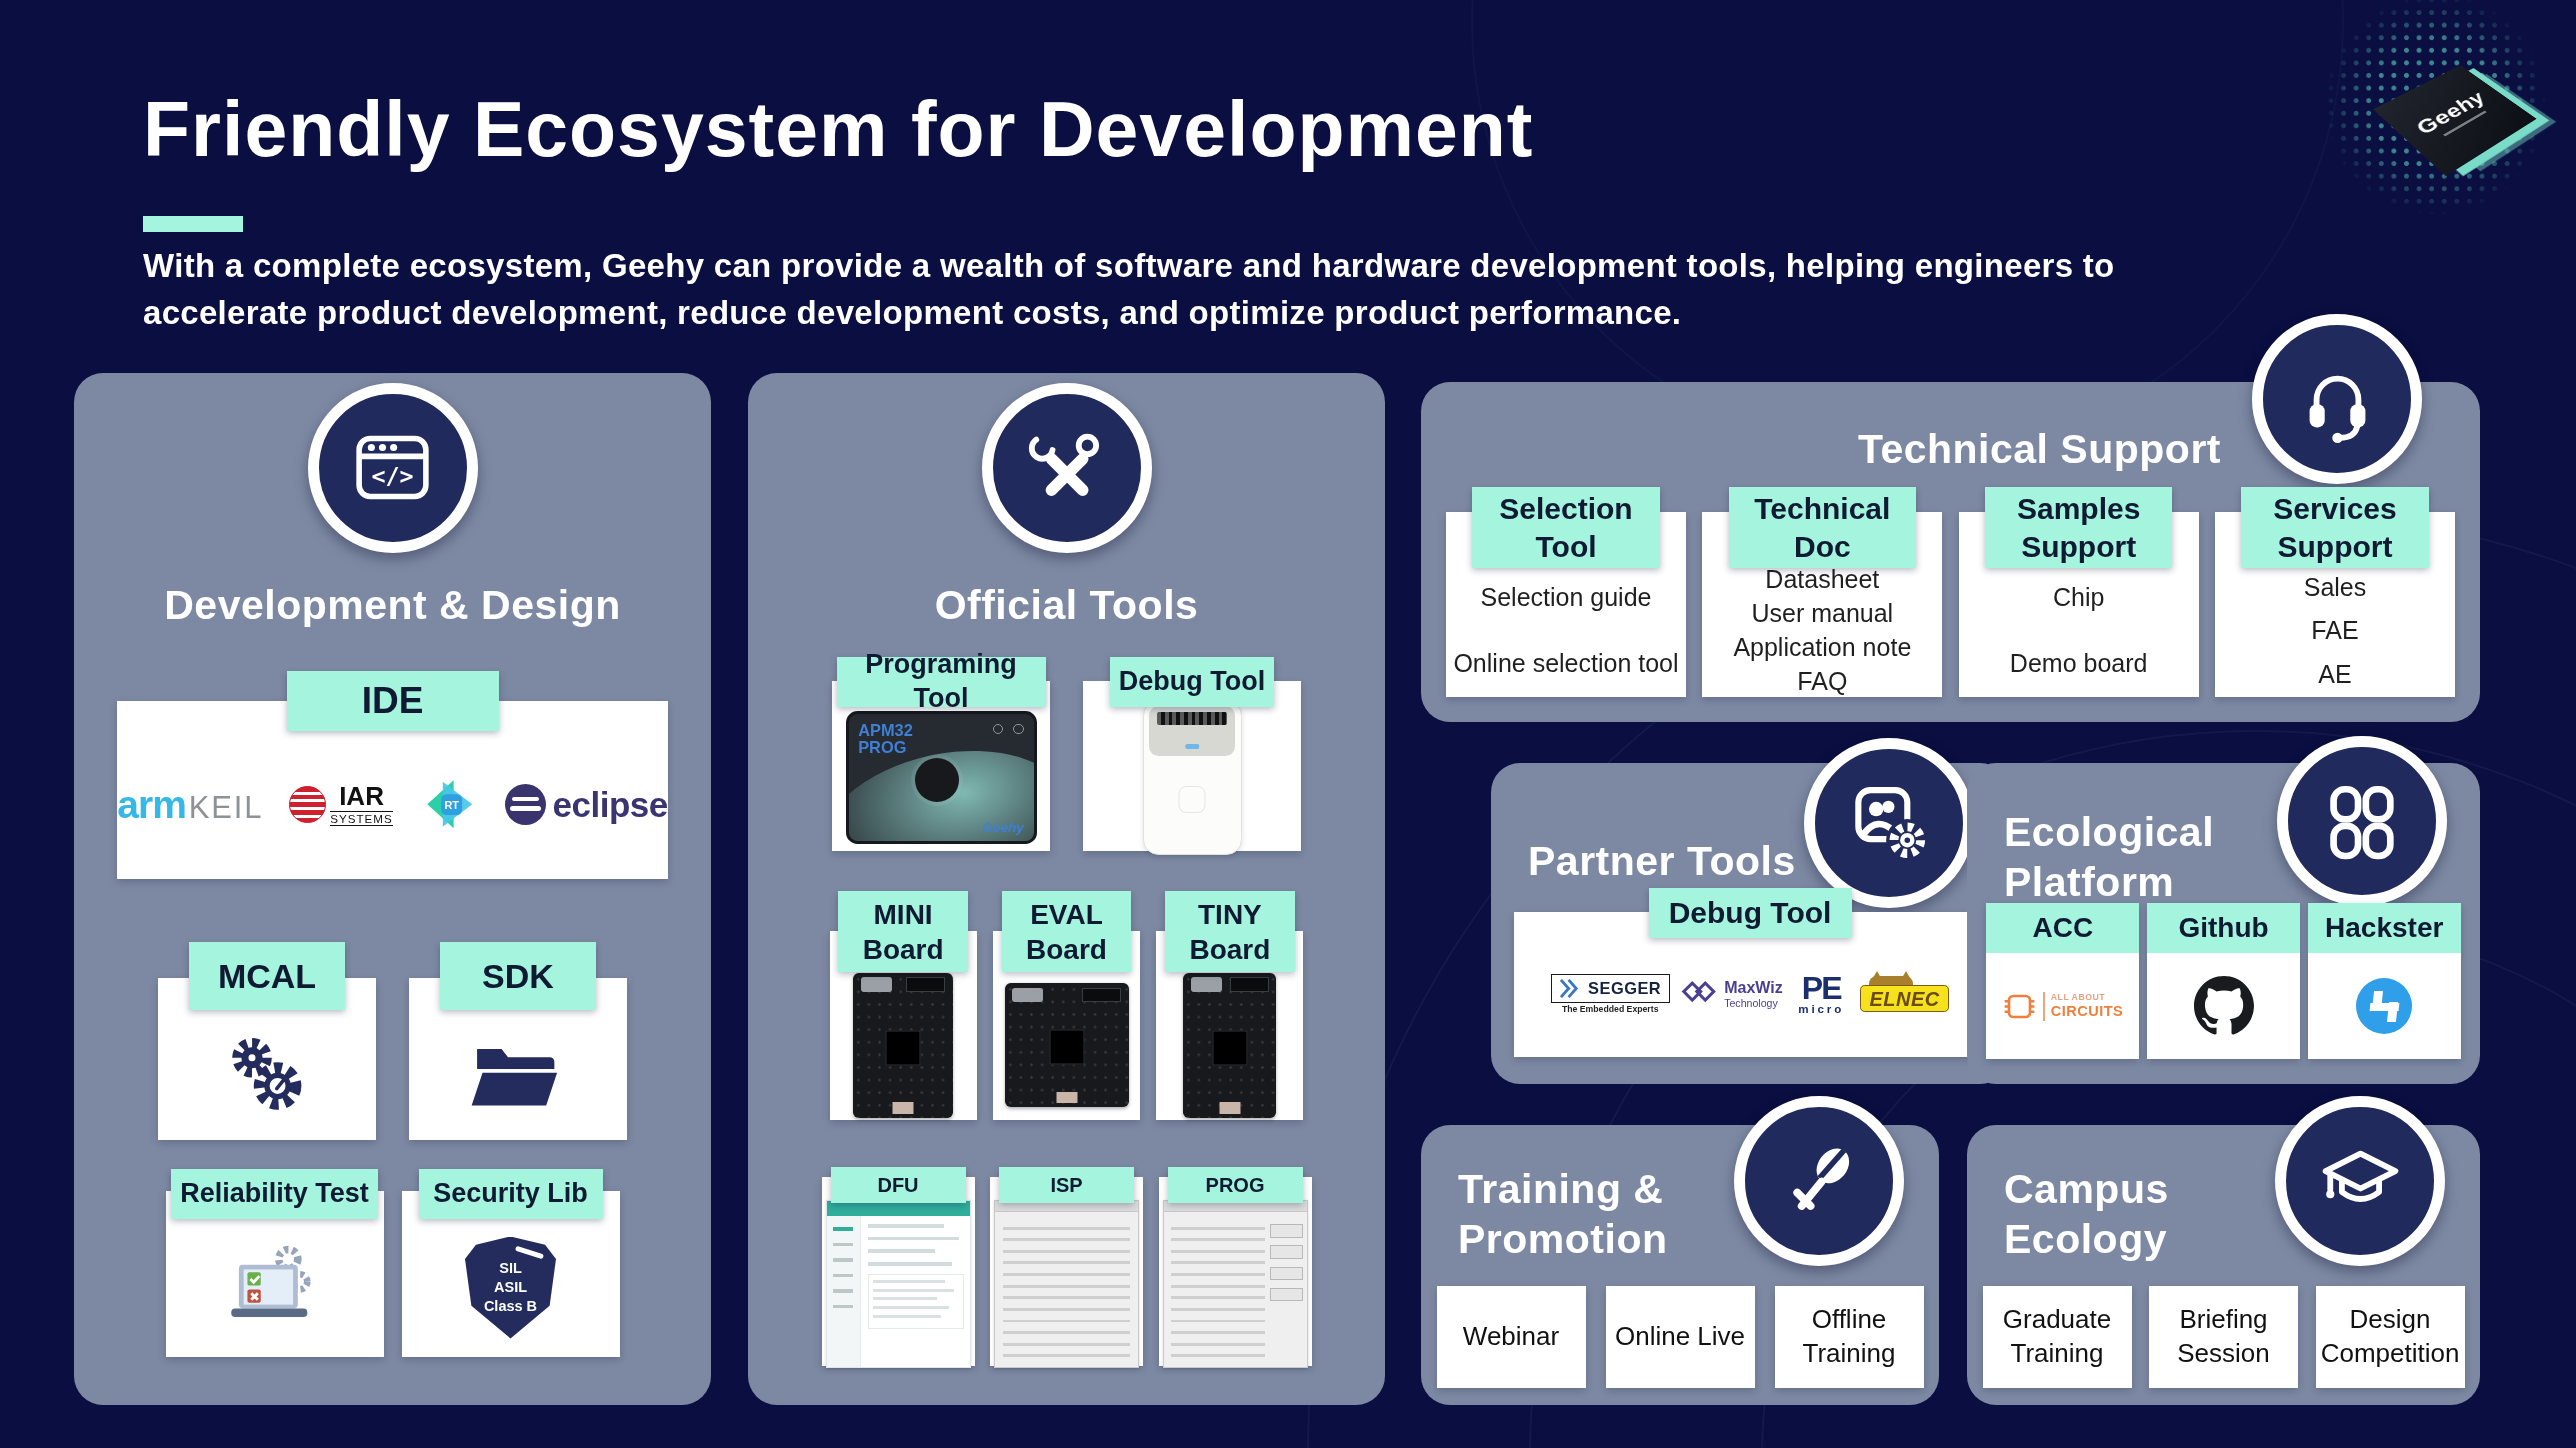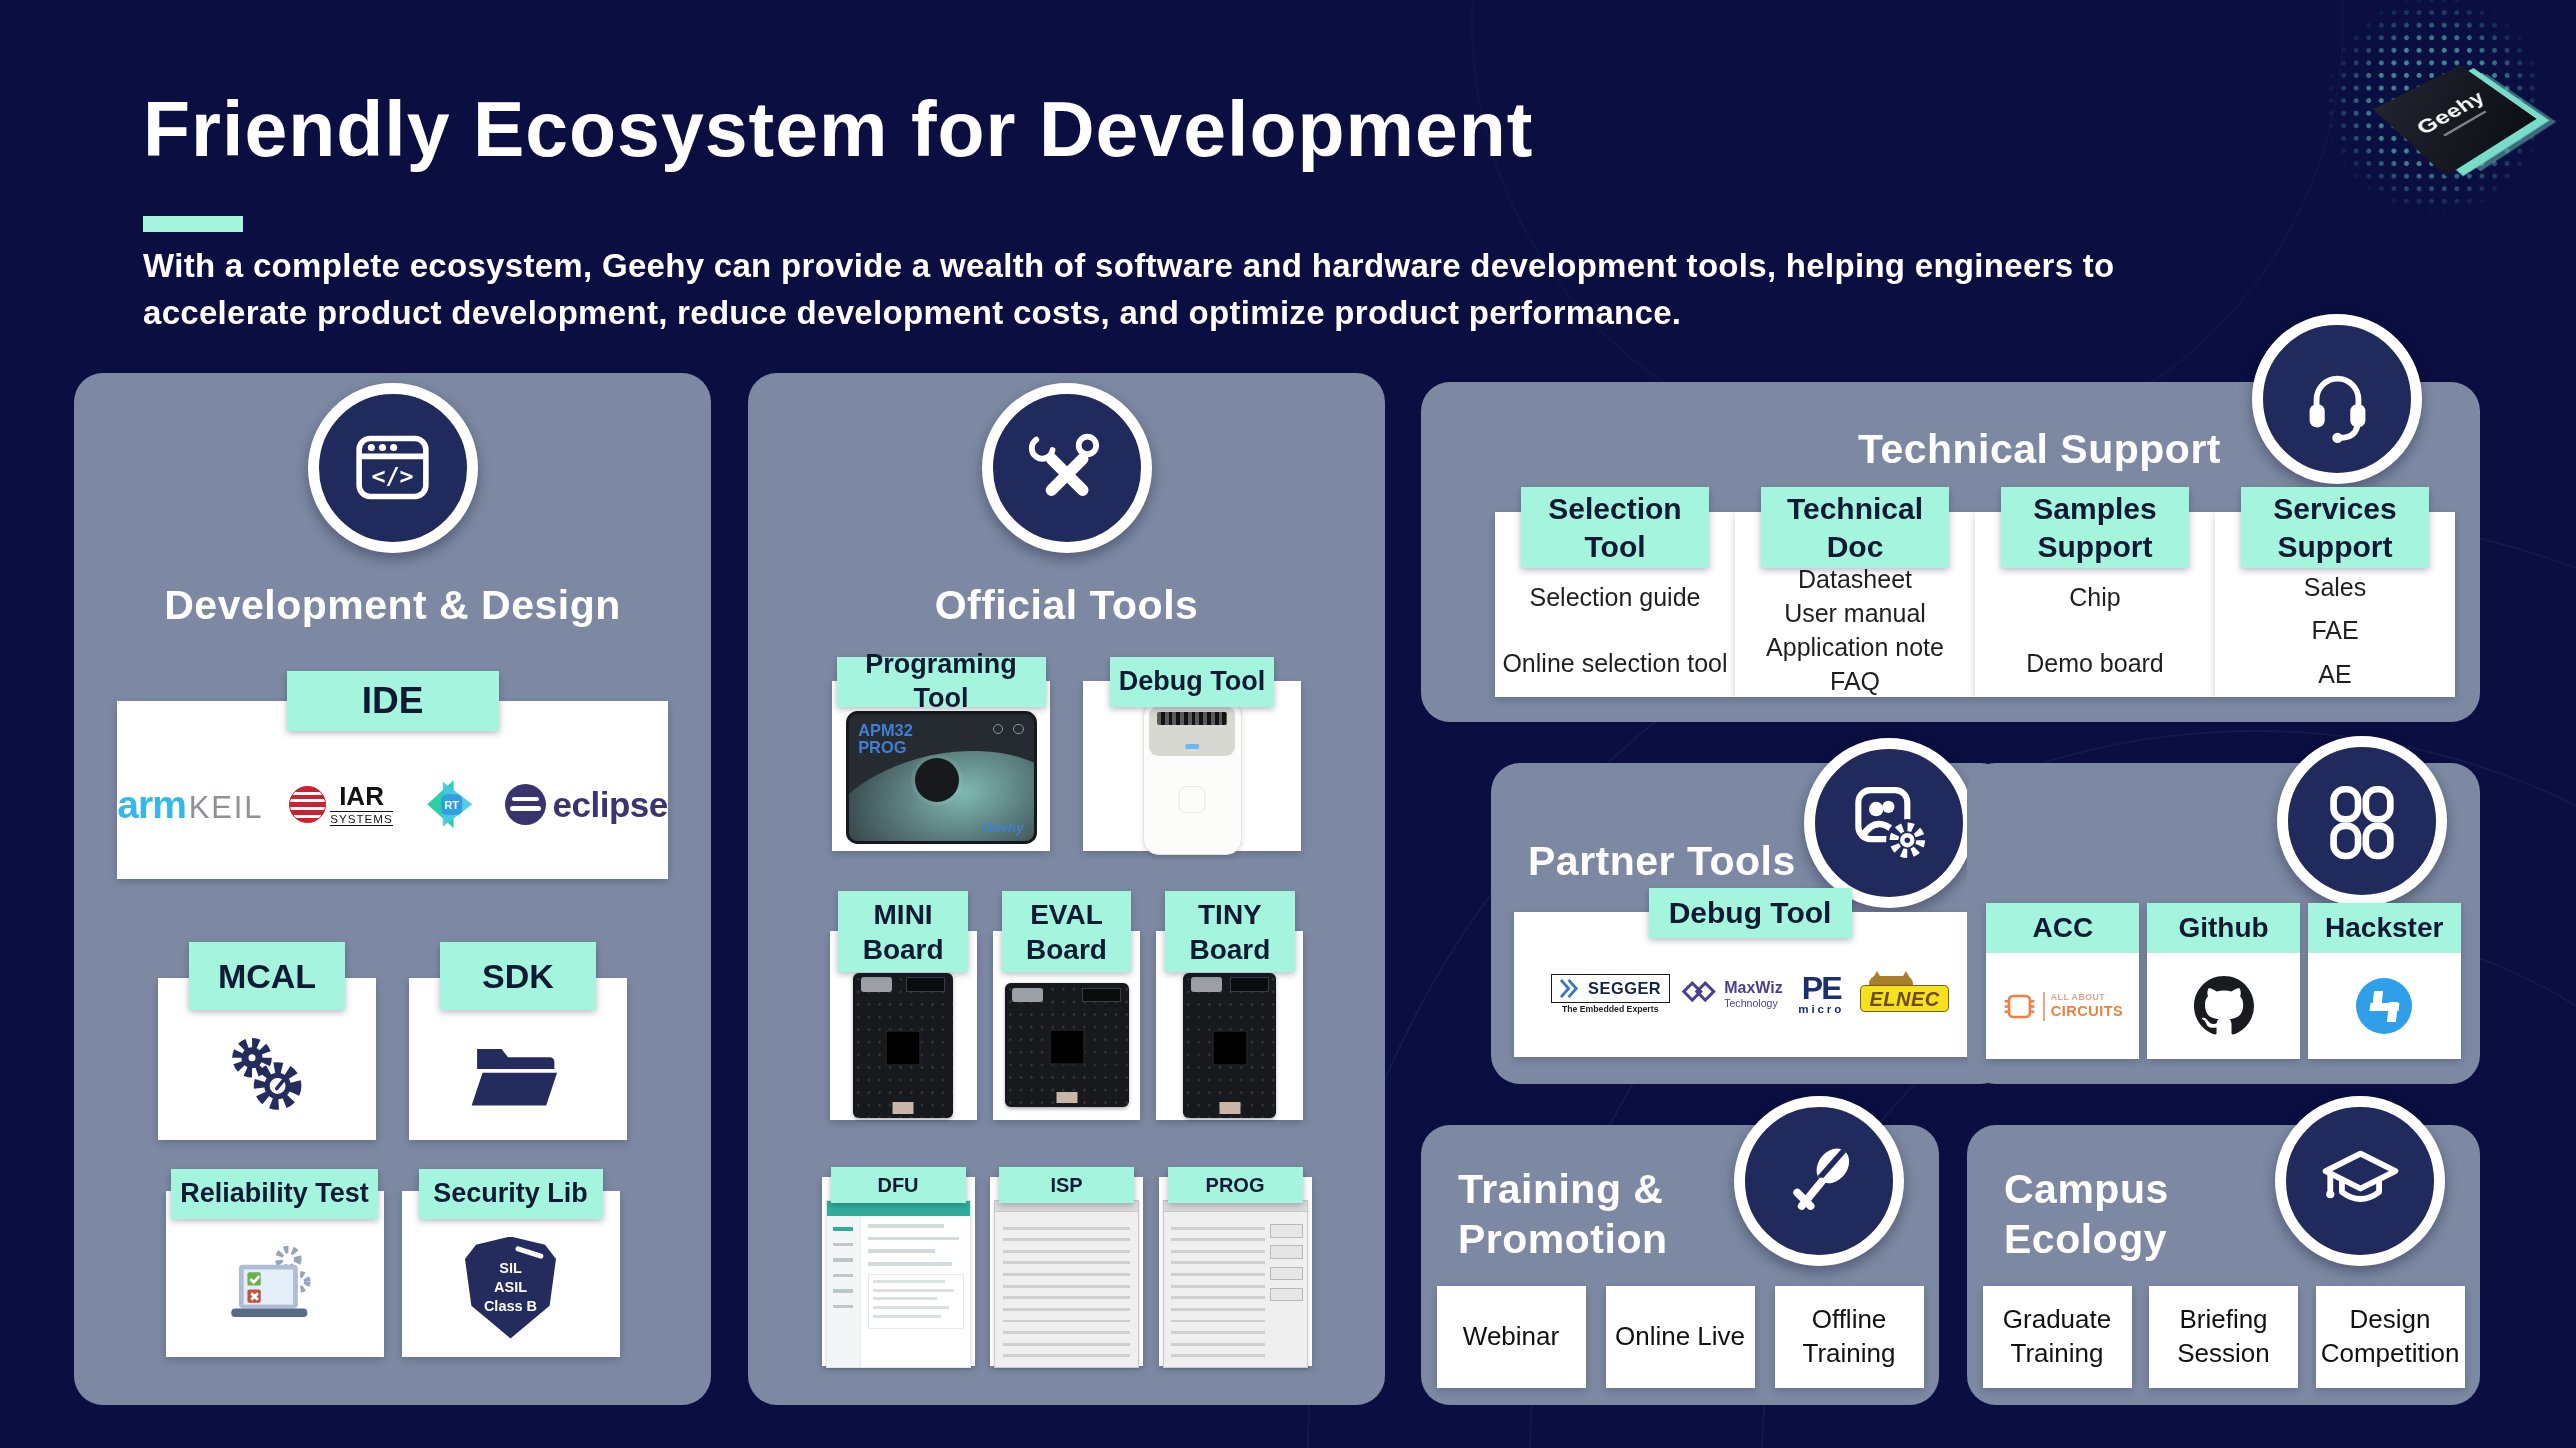--- a/index.html
+++ b/index.html
@@ -152,21 +152,21 @@
   .gray-win{width:143px;height:166px;background:#efefef;border:1px solid #c9c9c9;position:relative;box-shadow:0 1px 2.9px rgba(0,0,0,.15);}
   .gw-bar{height:9.7px;background:#dcdcdc;border-bottom:1px solid #c9c9c9;}
   .gw-body{position:absolute;left:7.7px;right:7.7px;top:17.4px;bottom:7.7px;
     background-image:repeating-linear-gradient(#efefef 0 8.7px,#cfcfcf 8.7px 11.6px);}
   .gw-btns{position:absolute;right:3.9px;top:23px;width:33px;}
   .gw-btns i{display:block;height:11.6px;border:1px solid #b9b9b9;background:#e6e6e6;margin-bottom:7.7px;}
 
   
   .tech-title{right:259px;top:42px;}
   .bc-tech{top:-68px;right:58px;}
-  .tech-cols{position:absolute;left:25px;right:25px;bottom:25px;display:flex;justify-content:flex-end;margin-top:37px;}
+  .tech-cols{position:absolute;left:25px;right:25px;bottom:25px;display:flex;justify-content:space-between;margin-top:37px;}
   .tech-col{display:flex;flex-direction:column;align-items:center;width:240px;}
   .chip-tech{width:176px;height:81px;font-size:30px;margin-bottom:-56px;padding:0 5.8px;}
   .card-tech{width:240px;height:185px;padding-top:52px;flex-direction:column;font-size:25px;color:#1f1f1f;}
   .card-tech.g2{gap:37px;}
   .card-tech.g3{gap:14.5px;}
   .card-tech.g4{gap:4.8px;}
 
   
   .partner-title{left:37px;top:73px;}
   .bc-partner{top:-25px;right:35px;}
@@ -580,20 +580,24 @@
         </div>
         <div class="logo-elnec">
           <i class="elnec-cat"></i>
           <span class="elnec-box">ELNEC</span>
         </div>
       </div>
     </div>
   </section>
 
   <section class="panel panel-eco">
+    <h2 class="p-title-side eco-title">
+      <span style="display:block">Ecological</span>
+      <span style="display:block">Platform</span>
+    </h2>
     <div class="big-circle bc-eco">
       <svg width="89" height="89" viewBox="0 0 80 80">
         <g stroke="#fff" stroke-width="6" fill="none">
           <rect x="14" y="11" width="22" height="27" rx="10"></rect>
           <rect x="43" y="11" width="22" height="27" rx="10"></rect>
           <rect x="14" y="44" width="22" height="27" rx="10"></rect>
           <rect x="43" y="44" width="22" height="27" rx="10"></rect>
         </g>
       </svg>
     </div>

